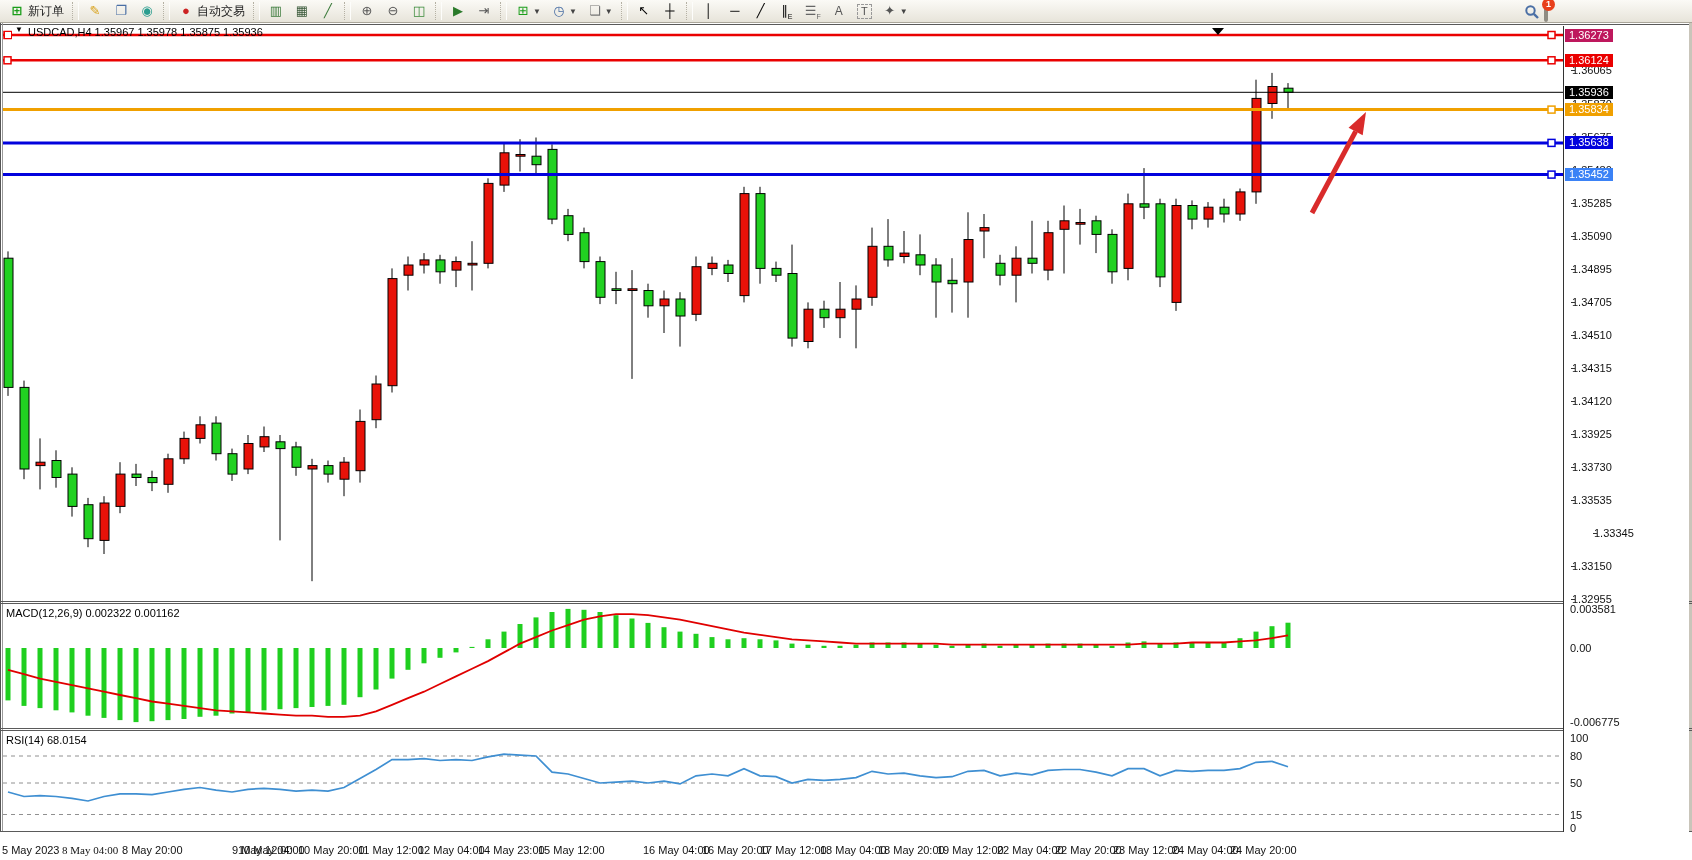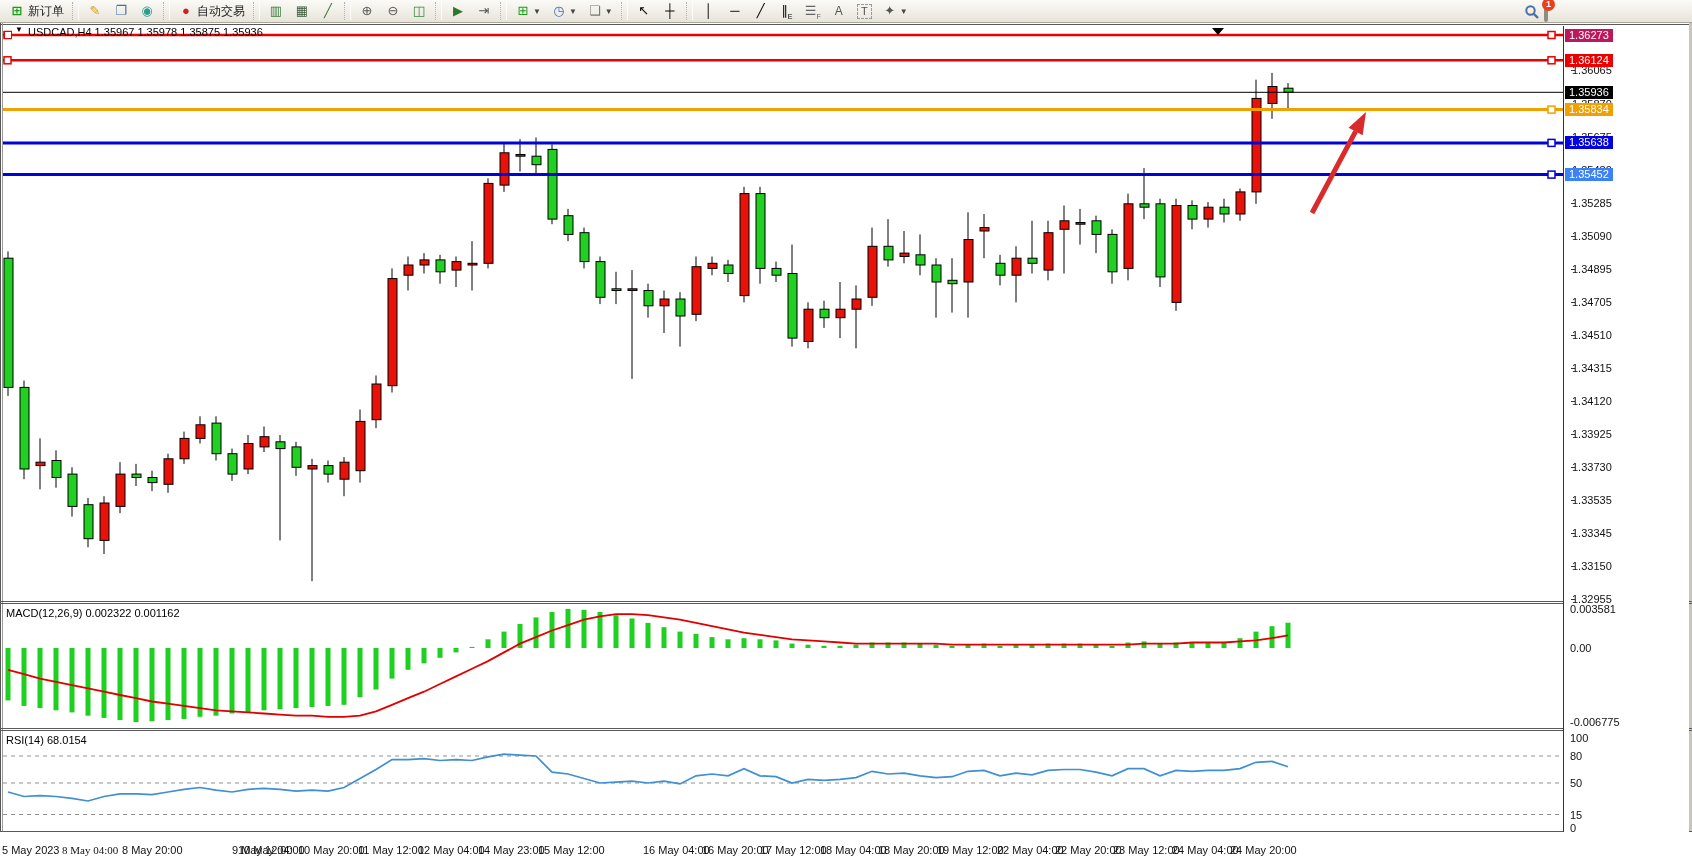--- a/index.html
+++ b/index.html
@@ -473,21 +473,21 @@
       <div class="tick" style="top: 170.9px;"><span class="tickdash" style="top:6px;"></span>1.35285</div>
       <div class="tick" style="top: 204.1px;"><span class="tickdash" style="top:6px;"></span>1.35090</div>
       <div class="tick" style="top: 237.2px;"><span class="tickdash" style="top:6px;"></span>1.34895</div>
       <div class="tick" style="top: 269.5px;"><span class="tickdash" style="top:6px;"></span>1.34705</div>
       <div class="tick" style="top: 302.7px;"><span class="tickdash" style="top:6px;"></span>1.34510</div>
       <div class="tick" style="top: 335.8px;"><span class="tickdash" style="top:6px;"></span>1.34315</div>
       <div class="tick" style="top: 369px;"><span class="tickdash" style="top:6px;"></span>1.34120</div>
       <div class="tick" style="top: 402.1px;"><span class="tickdash" style="top:6px;"></span>1.33925</div>
       <div class="tick" style="top: 435.3px;"><span class="tickdash" style="top:6px;"></span>1.33730</div>
       <div class="tick" style="top: 468.4px;"><span class="tickdash" style="top:6px;"></span>1.33535</div>
-      <div class="tick" style="top: 500.7px;"><span class="tickdash" style="top:6px;"></span>1.33345</div>
+      <div class="tick" style="top: 500.7px; margin-left: 22px;"><span class="tickdash" style="top:6px;"></span>1.33345</div>
       <div class="tick" style="top: 533.9px;"><span class="tickdash" style="top:6px;"></span>1.33150</div>
       <div class="tick" style="top: 567px;"><span class="tickdash" style="top:6px;"></span>1.32955</div>
       <div class="sclabel" style="top: 576.9px;">0.003581</div>
       <div class="sclabel" style="top: 616px;">0.00</div>
       <div class="sclabel" style="top: 690px;">-0.006775</div>
       <div class="sclabel" style="top: 706px;">100</div>
       <div class="sclabel" style="top: 724px;">80</div>
       <div class="sclabel" style="top: 751px;">50</div>
       <div class="sclabel" style="top: 782.5px;">15</div>
       <div class="sclabel" style="top: 796px;">0</div>

